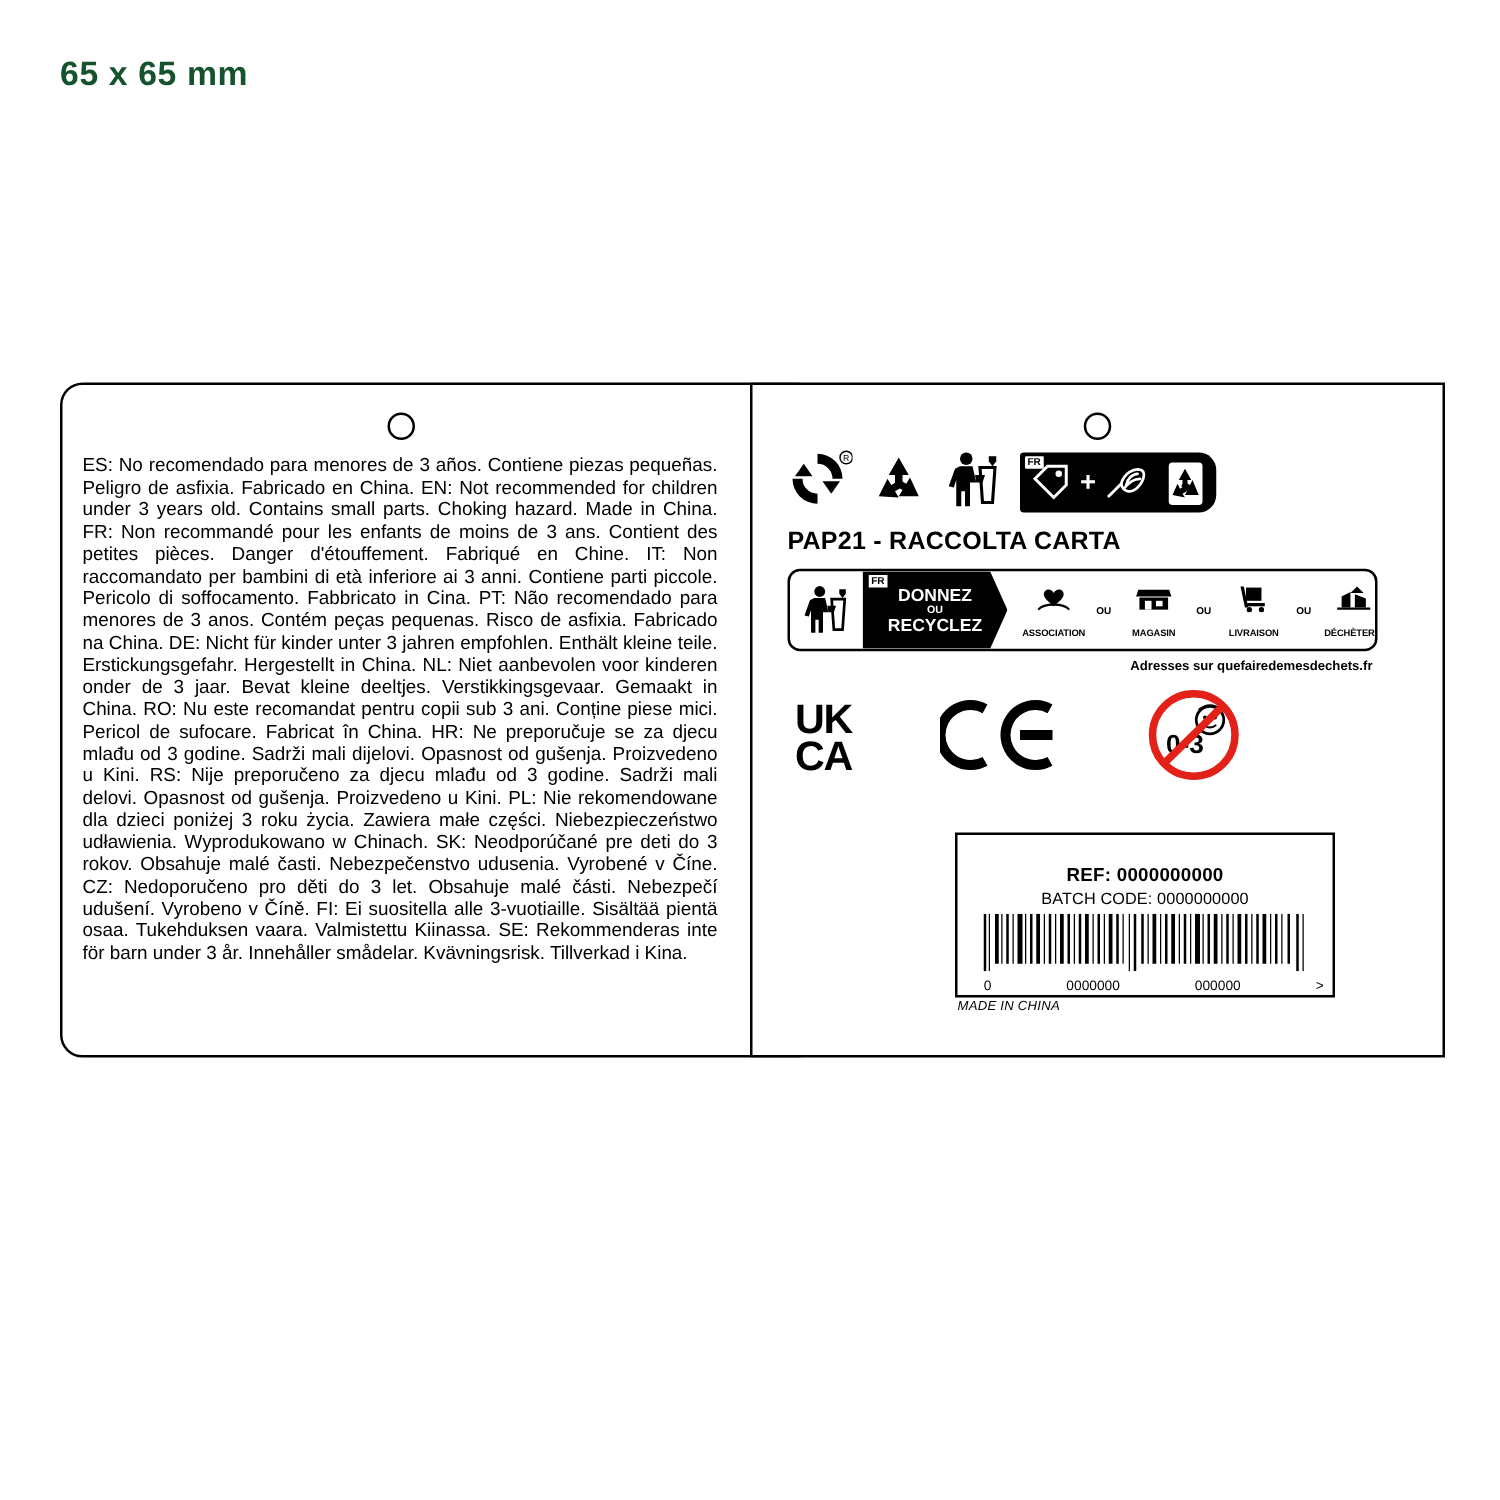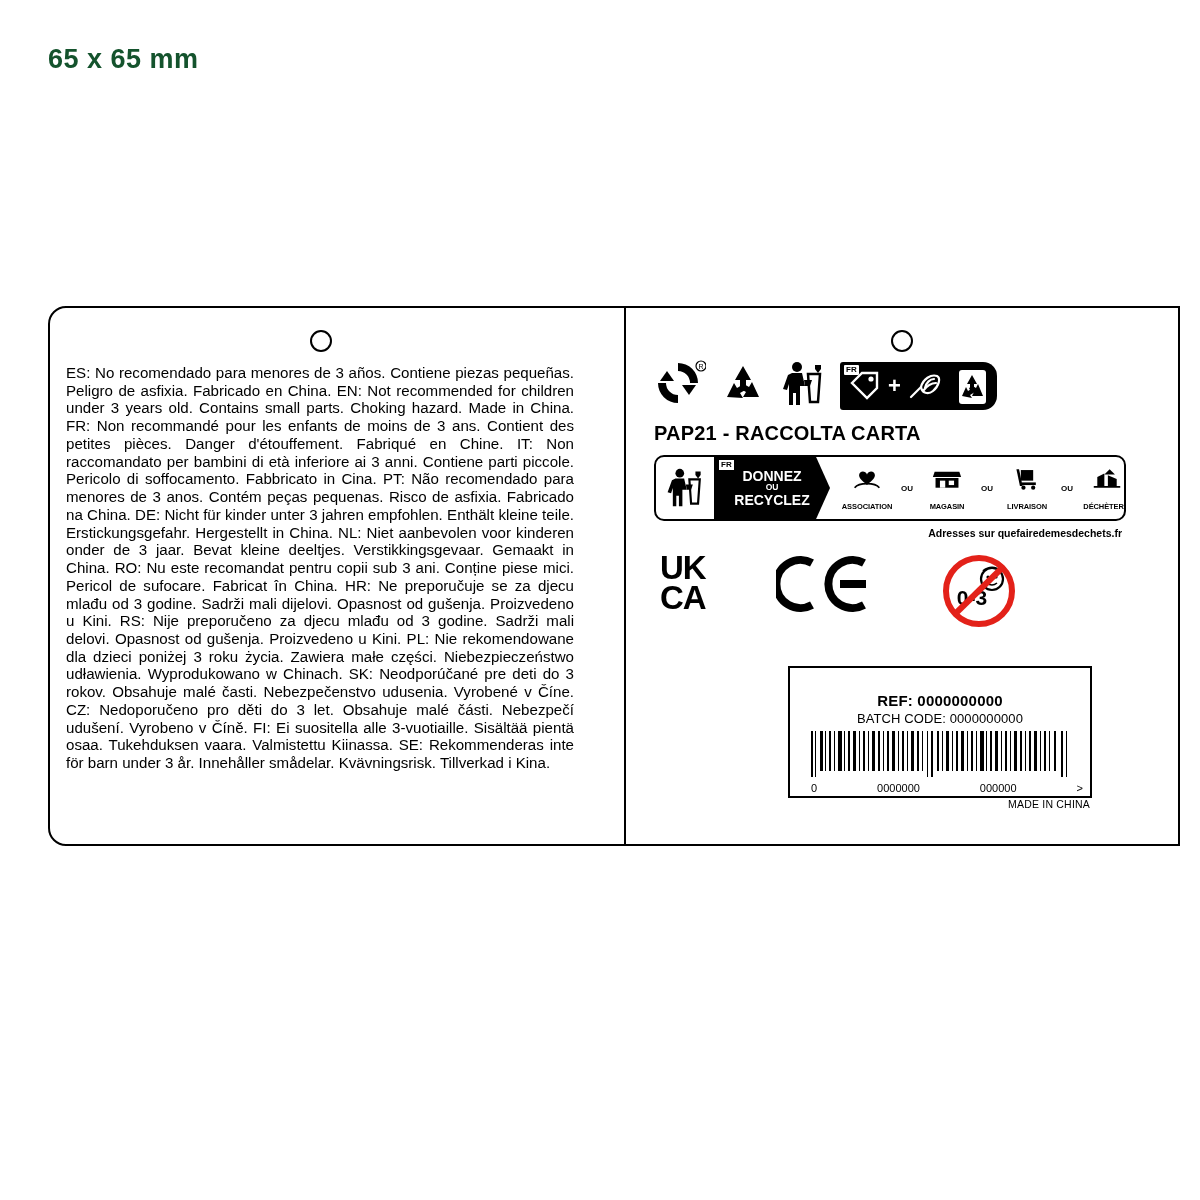--- a/index.html
+++ b/index.html
@@ -35,21 +35,21 @@
 
   #card-left {
     left: 48px;
     top: 306px;
     width: 608px;
     height: 540px;
     border-radius: 18px;
   }
 
   #card-right {
-    left: 624px;
+    left: 600px;
     top: 306px;
     width: 556px;
     height: 540px;
   }
 
   .punch-hole {
     position: absolute;
     width: 22px;
     height: 22px;
     border: 2px solid #000;
@@ -208,20 +208,21 @@
     width: 468px;
     font-size: 10.5px;
     font-weight: bold;
     margin-top: 6px;
   }
 
   
   .marks-row {
     margin-top: 14px;
     display: flex;
+    align-items: center;
     height: 74px;
     gap: 16px;
   }
   .ukca {
     font-size: 33px;
     font-weight: bold;
     line-height: 0.92;
     letter-spacing: -1px;
     margin-left: 6px;
   }
@@ -263,24 +264,25 @@
   .barcode-digits {
     display: flex;
     justify-content: space-between;
     font-size: 11px;
     width: 276px;
     margin: 1px auto 0;
     padding: 0 2px;
     box-sizing: border-box;
   }
   .made-in {
-    text-align: right;
+    text-align: left;
     font-size: 10.5px;
     margin-top: 4px;
     letter-spacing: 0.2px;
+    font-style: italic;
   }
 </style>
 </head>
 <body>
 
 <div class="dimension-label">65 x 65 mm</div>
 
 <div class="card" id="card-left">
   <div class="punch-hole"></div>
   <div class="warning-text">ES: No recomendado para menores de 3 años. Contiene piezas pequeñas. Peligro de asfixia. Fabricado en China. EN: Not recommended for children under 3 years old. Contains small parts. Choking hazard. Made in China. FR: Non recommandé pour les enfants de moins de 3 ans. Contient des petites pièces. Danger d'étouffement. Fabriqué en Chine. IT: Non raccomandato per bambini di età inferiore ai 3 anni. Contiene parti piccole. Pericolo di soffocamento. Fabbricato in Cina. PT: Não recomendado para menores de 3 anos. Contém peças pequenas. Risco de asfixia. Fabricado na China. DE: Nicht für kinder unter 3 jahren empfohlen. Enthält kleine teile. Erstickungsgefahr. Hergestellt in China. NL: Niet aanbevolen voor kinderen onder de 3 jaar. Bevat kleine deeltjes. Verstikkingsgevaar. Gemaakt in China. RO: Nu este recomandat pentru copii sub 3 ani. Conține piese mici. Pericol de sufocare. Fabricat în China. HR: Ne preporučuje se za djecu mlađu od 3 godine. Sadrži mali dijelovi. Opasnost od gušenja. Proizvedeno u Kini. RS: Nije preporučeno za djecu mlađu od 3 godine. Sadrži mali delovi. Opasnost od gušenja. Proizvedeno u Kini. PL: Nie rekomendowane dla dzieci poniżej 3 roku życia. Zawiera małe części. Niebezpieczeństwo udławienia. Wyprodukowano w Chinach. SK: Neodporúčané pre deti do 3 rokov. Obsahuje malé časti. Nebezpečenstvo udusenia. Vyrobené v Číne. CZ: Nedoporučeno pro děti do 3 let. Obsahuje malé části. Nebezpečí udušení. Vyrobeno v Číně. FI: Ei suositella alle 3-vuotiaille. Sisältää pientä osaa. Tukehduksen vaara. Valmistettu Kiinassa. SE: Rekommenderas inte för barn under 3 år. Innehåller smådelar. Kvävningsrisk. Tillverkad i Kina.</div>

